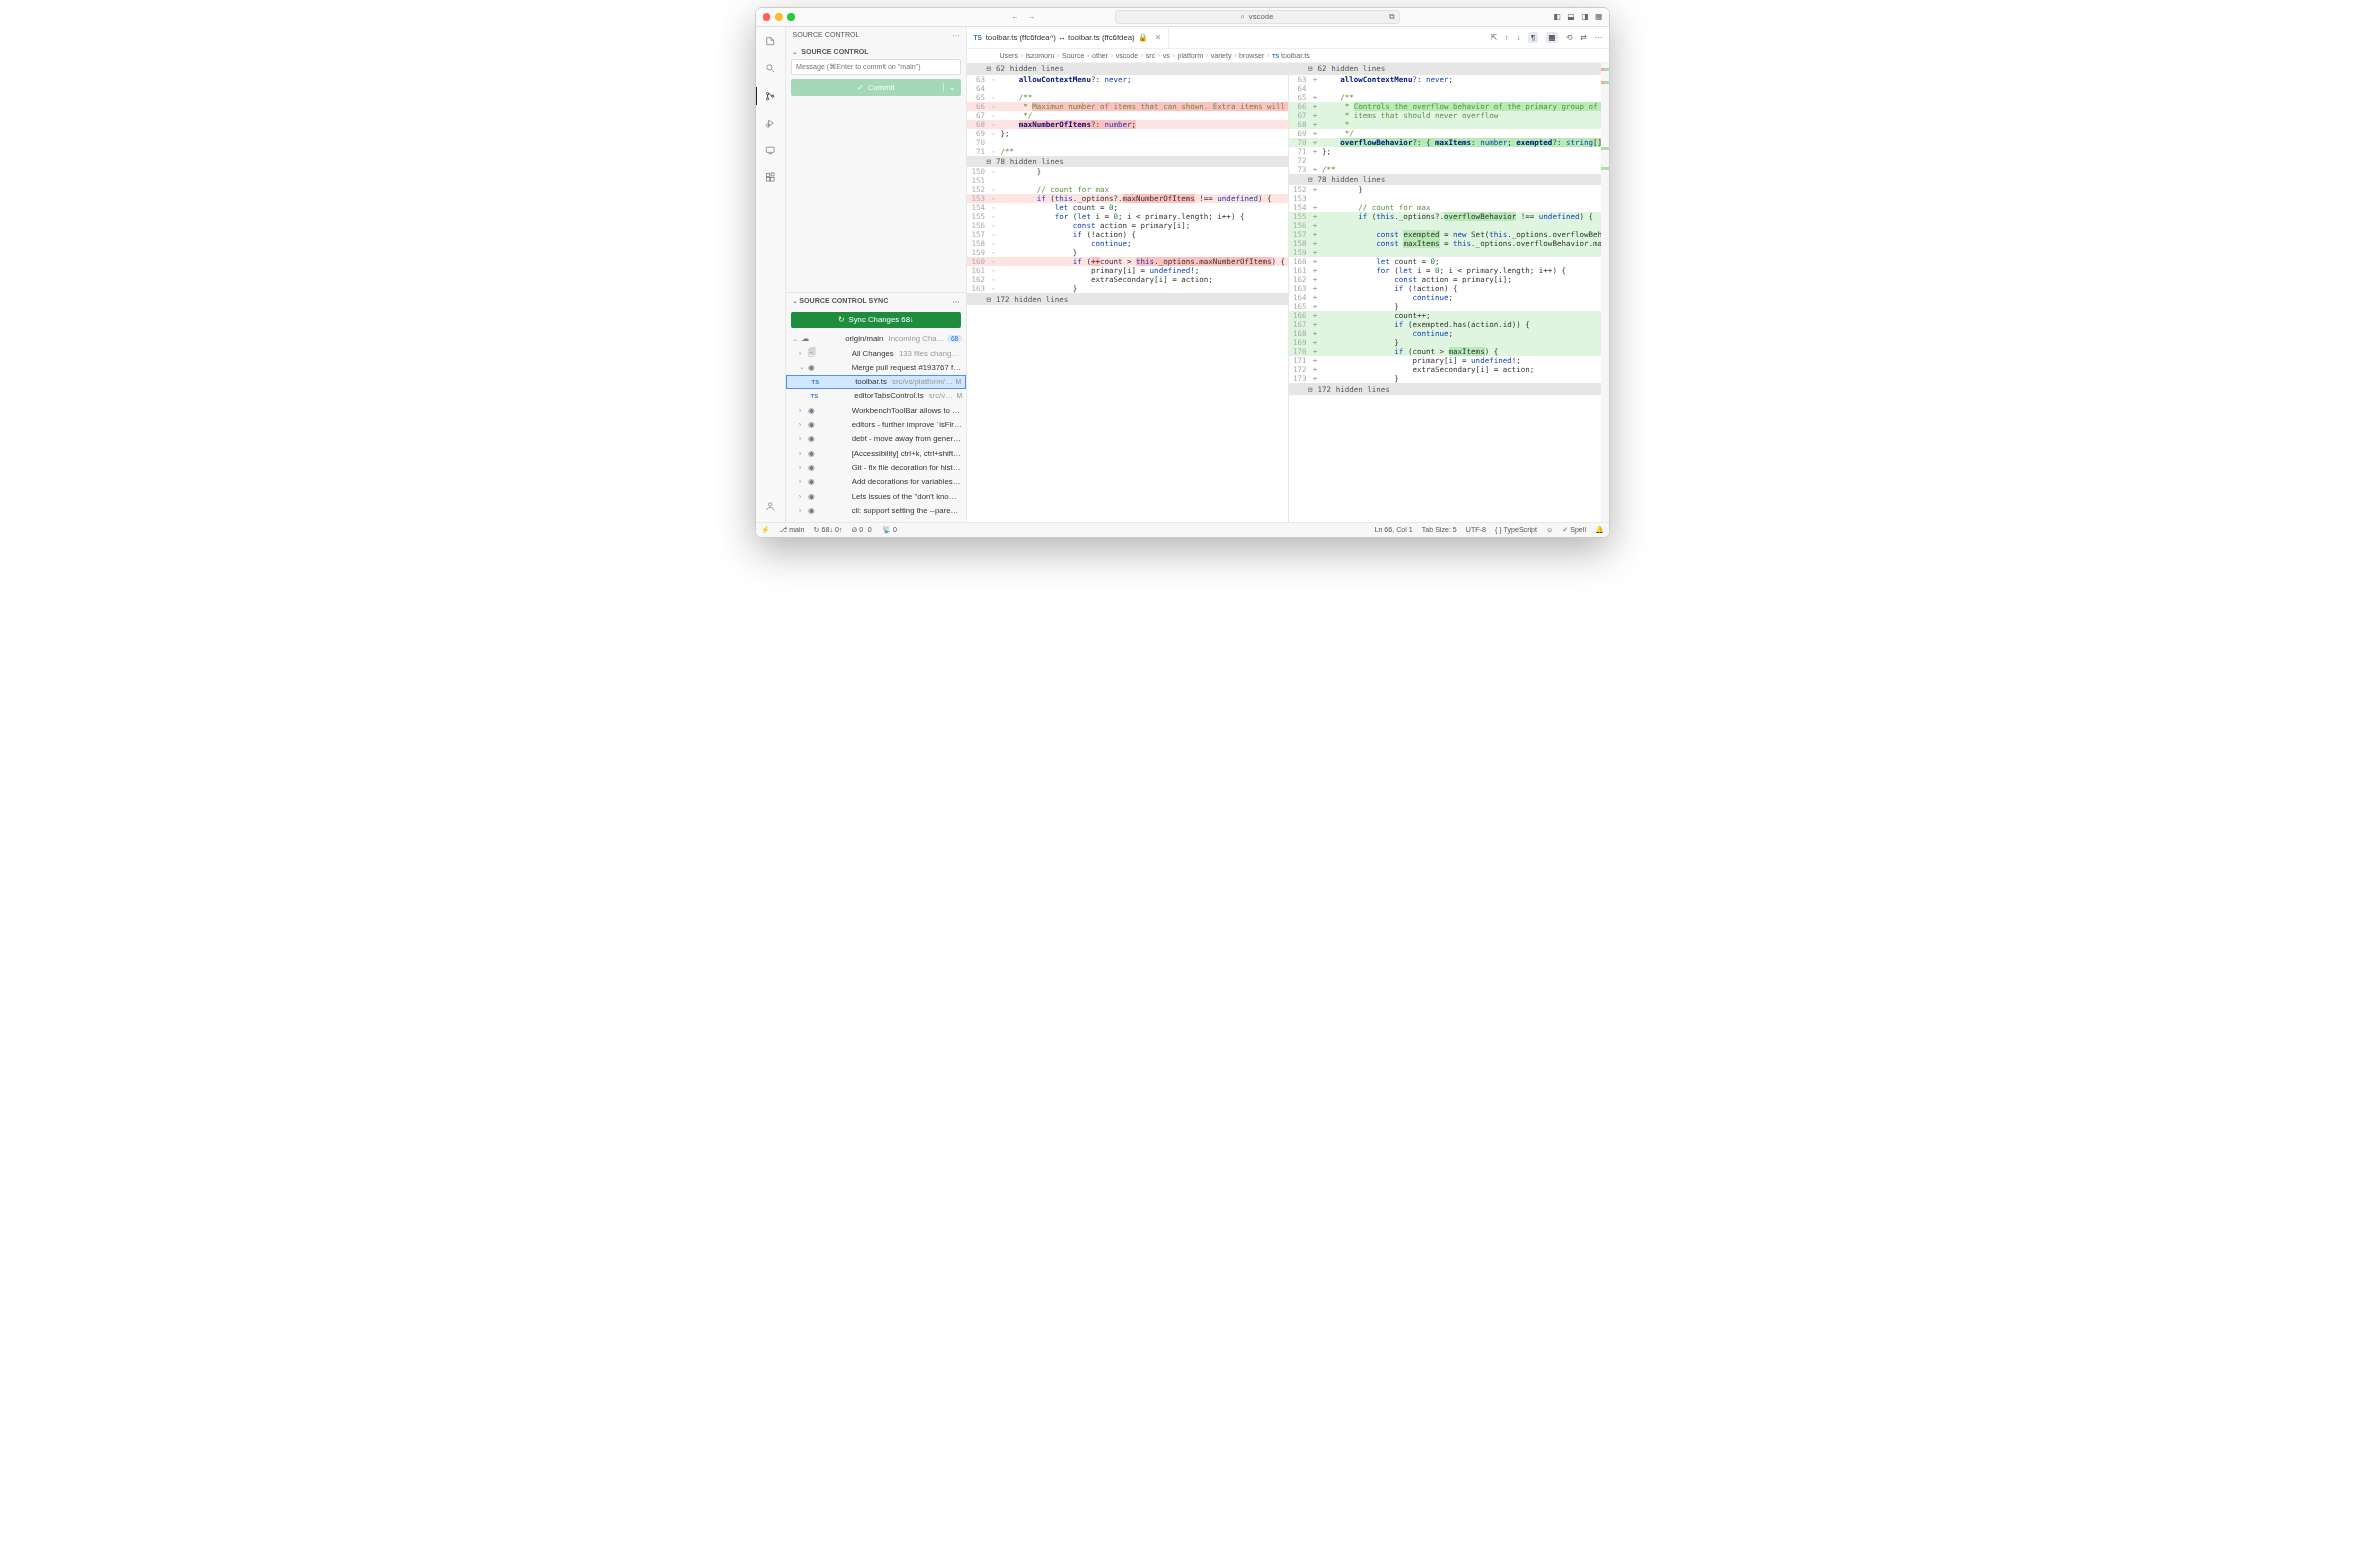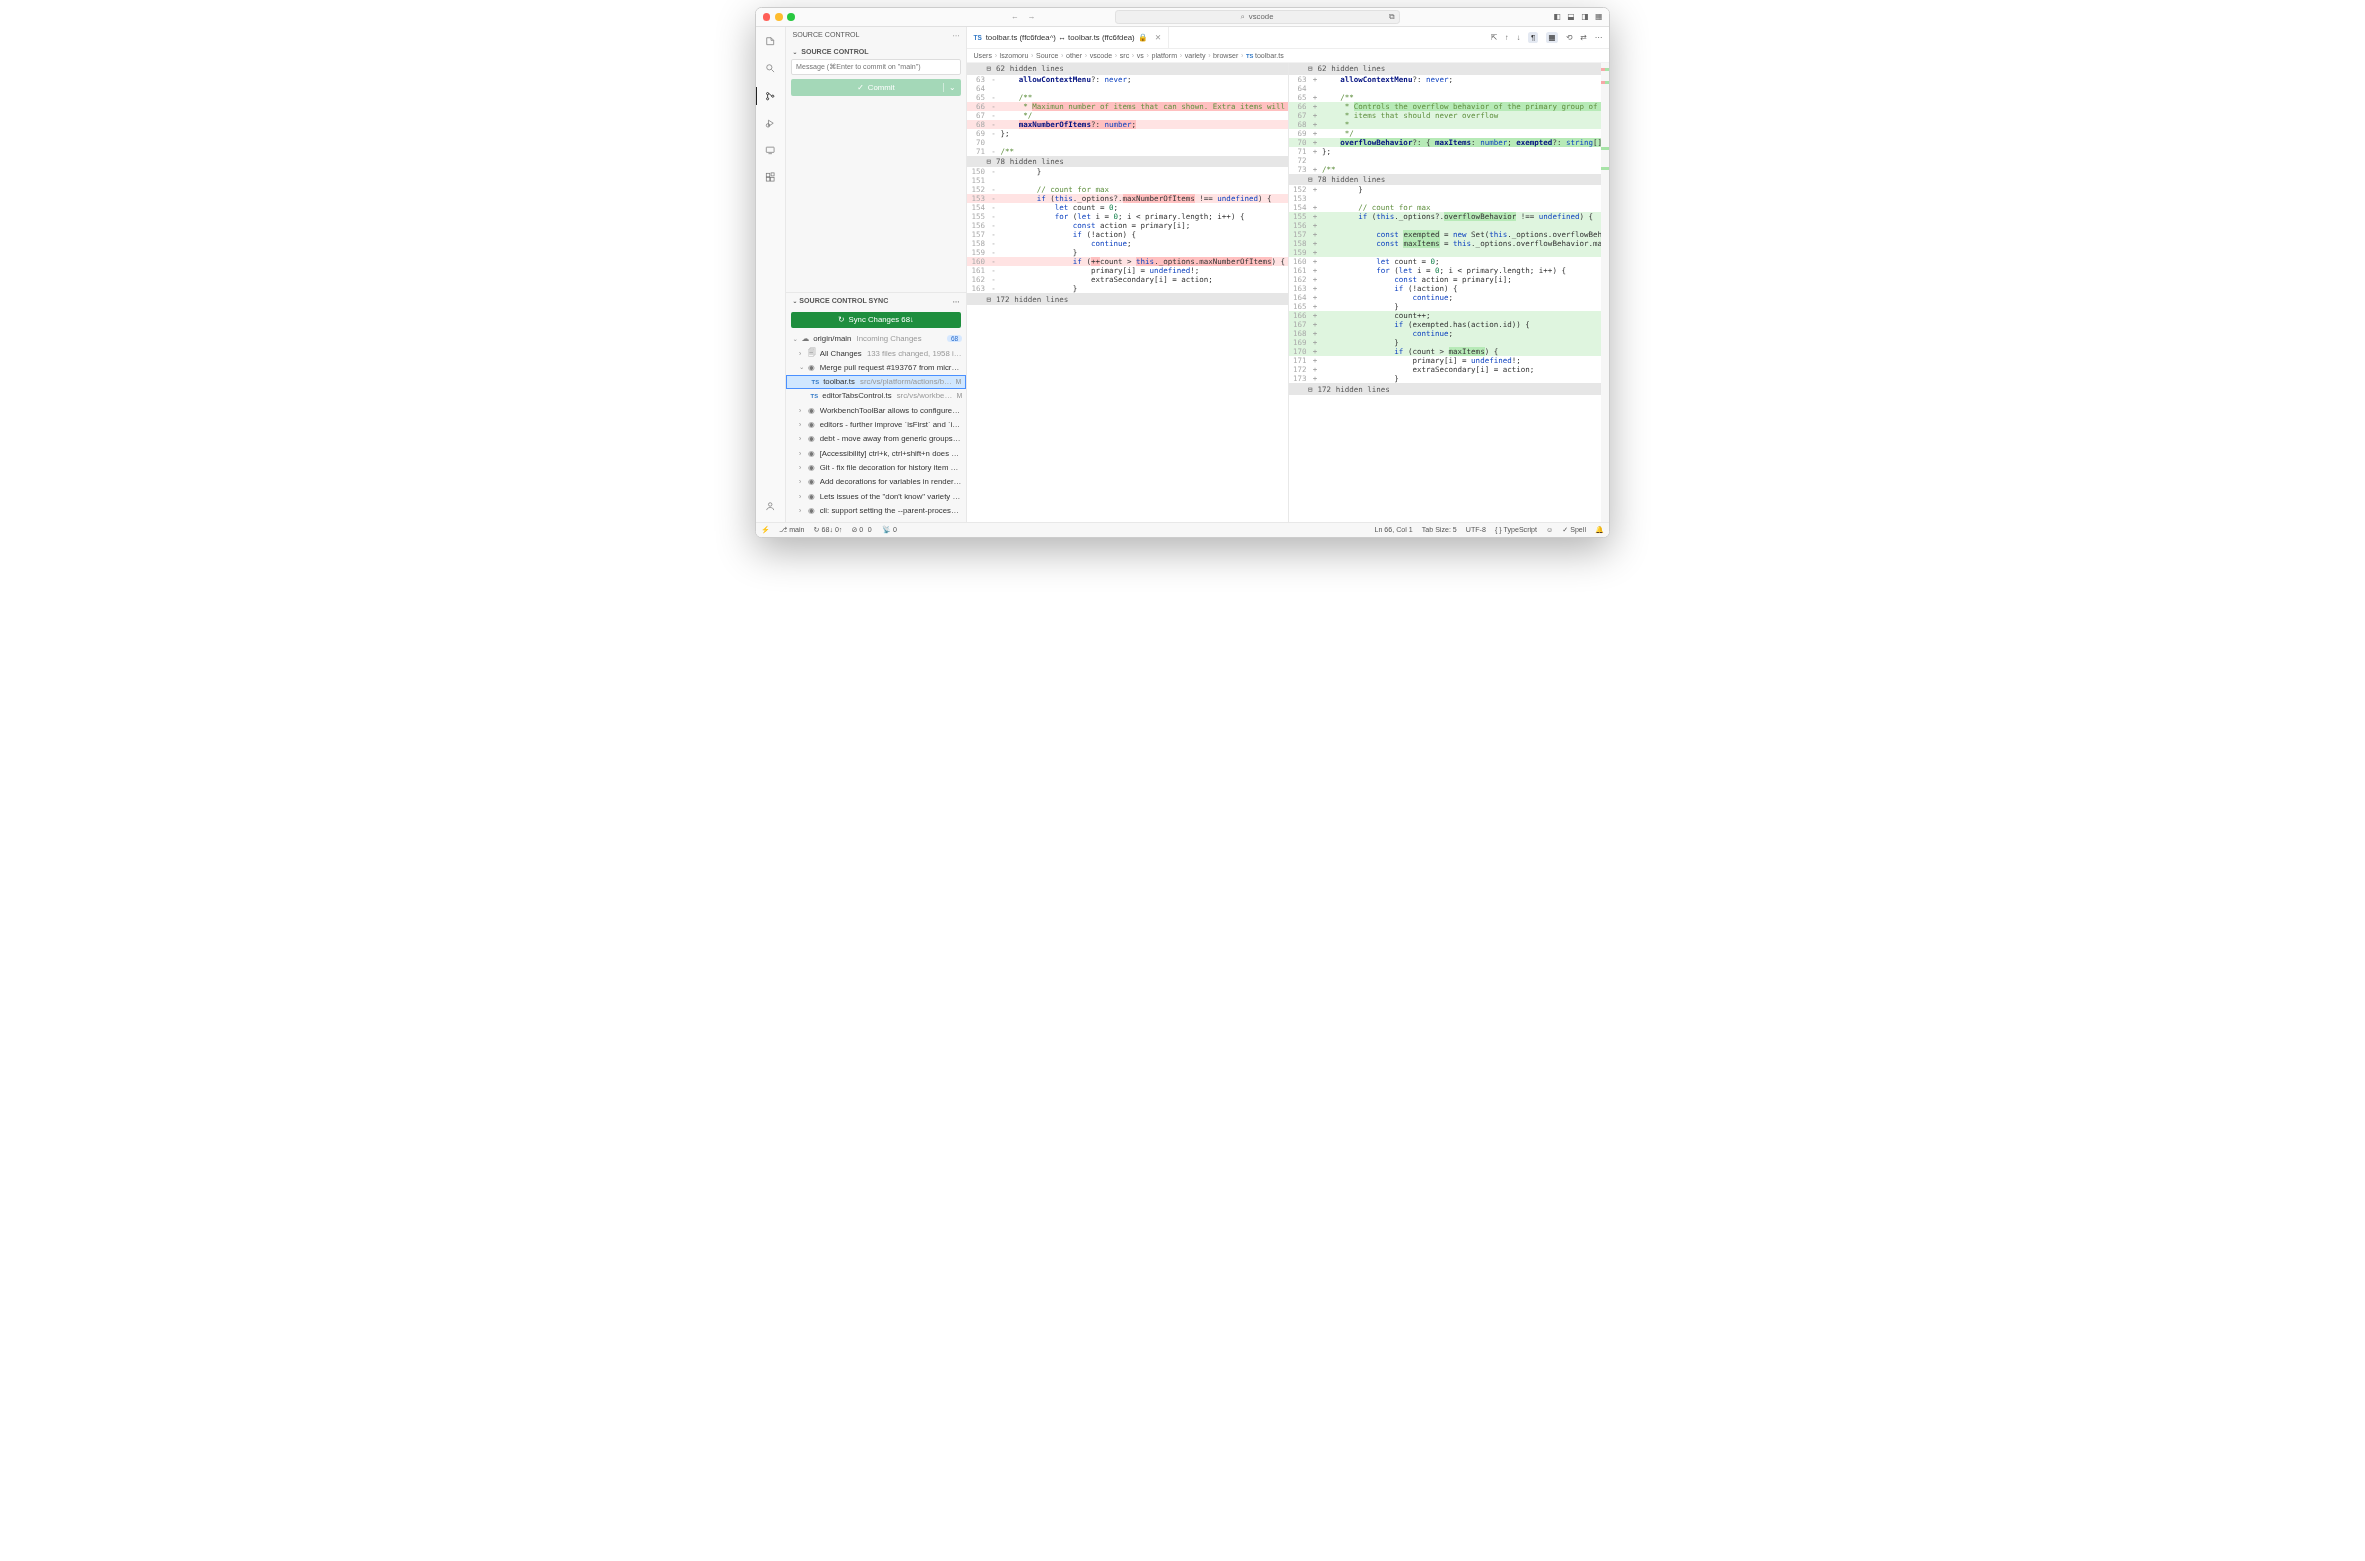--- a/index.html
+++ b/index.html
@@ -27,33 +27,33 @@
 .sidebar .commit-btn { width:100%; height:17px; background:#8fd0a8; opacity:0.8; border:none; border-radius:1.9px; color:#fff; display:flex; align-items:center; justify-content:center; gap:3.9px; font-size:7.8px; position:relative; }
 .sidebar .commit-btn .chev { position:absolute; right:5.2px; border-left:0.6px solid rgba(255,255,255,0.5); padding-left:5.2px; }
 .sidebar .sync-hdr { display:flex; align-items:center; padding:3.9px 6.5px; font-size:7.1px; text-transform:uppercase; color:#555; gap:2px; border-top:0.6px solid #e8e8e8;}
 .sidebar .sync-hdr .actions { margin-left:auto; color:#888; }
 .sidebar .sync-btn { margin:2.6px 5.2px; height:15.6px; background:#1e8e3e; color:#fff; border:none; border-radius:1.9px; display:flex; align-items:center; justify-content:center; gap:3.9px; font-size:7.8px; }
 .tree { overflow-y:auto; flex:1; padding:1.3px 0; }
 .tree .row { display:flex; align-items:center; height:14.3px; padding:0 3.9px 0 6.5px; gap:2.6px; cursor:pointer; white-space:nowrap; overflow:hidden; }
 .tree .row.selected { background:#d0e7ff; border:0.6px solid #4a90ff; height:14.3px; }
 .tree .row .chev { width:6.5px; color:#888; font-size:6.5px; flex:none; }
 .tree .row .ico { width:9px; color:#777; flex:none; }
-.tree .row .lbl { overflow:hidden; text-overflow:ellipsis; }
+.tree .row .lbl { overflow:hidden; text-overflow:ellipsis;margin-left:32px; }
 .tree .row .path { color:#999; margin-left:2.6px; overflow:hidden; text-overflow:ellipsis; flex:1; }
 .tree .row .badge { margin-left:auto; background:#d6e8ff; color:#2a6dcc; border-radius:5.2px; padding:0 3.9px; font-size:6.5px; flex:none; }
 .tree .row .meta { margin-left:auto; color:#888; font-size:6.5px; flex:none; }
 .editor { flex:1; display:flex; flex-direction:column; min-width:0; }
 .tabs { height:22px; border-bottom:0.6px solid #eee; display:flex; align-items:stretch; }
 .tab { display:flex; align-items:center; gap:3.9px; padding:0 6.5px; border-right:0.6px solid #eee; background:#fff; font-size:7.8px; }
 .tab .ts-icon { color:#3178c6; font-weight:bold; font-size:6.5px; }
 .tab .lock { color:#999; }
 .tab .close { color:#999; margin-left:2.6px; }
 .tabactions { margin-left:auto; display:flex; align-items:center; gap:7.8px; padding:0 6.5px; color:#666; }
 .tabactions .btn.active { background:#e4e9f2; border-radius:2.6px; padding:1.3px 2.6px; color:#333; }
-.breadcrumb { height:14.3px; display:flex; align-items:center; gap:2.6px; padding:0 6.5px; color:#666; font-size:7.1px; border-bottom:0.6px solid #f2f2f2; }
+.breadcrumb { height:14.3px; display:flex; align-items:center; gap:2.6px; padding:0 6.5px; color:#666; font-size:7.1px; border-bottom:0.6px solid #f2f2f2;margin-left:26px; }
 .breadcrumb .sep { color:#bbb; }
 .diffwrap { flex:1; display:flex; min-height:0; position:relative; }
 .pane { flex:1; overflow:hidden; font-family: Menlo, Consolas, monospace; font-size:7.5px; line-height:9px; background:#fff; position:relative; }
 .pane.left { border-right:0.6px solid #e8e8e8; }
 .hiddenbar { background:#e6e6e6; color:#555; padding:1.3px 3.9px 1.3px 19.4px; display:flex; align-items:center; gap:5.2px; }
 .codeline { display:flex; }
 .codeline .gut { width:22px; text-align:right; color:#aaa; padding-right:3.9px; flex:none; }
 .codeline .mark { width:9px; text-align:center; color:#999; flex:none; }
 .codeline .code { white-space:pre; flex:1; overflow:hidden; padding-left:2.6px;}
 .codeline.del { background:#ffe3e3; }

